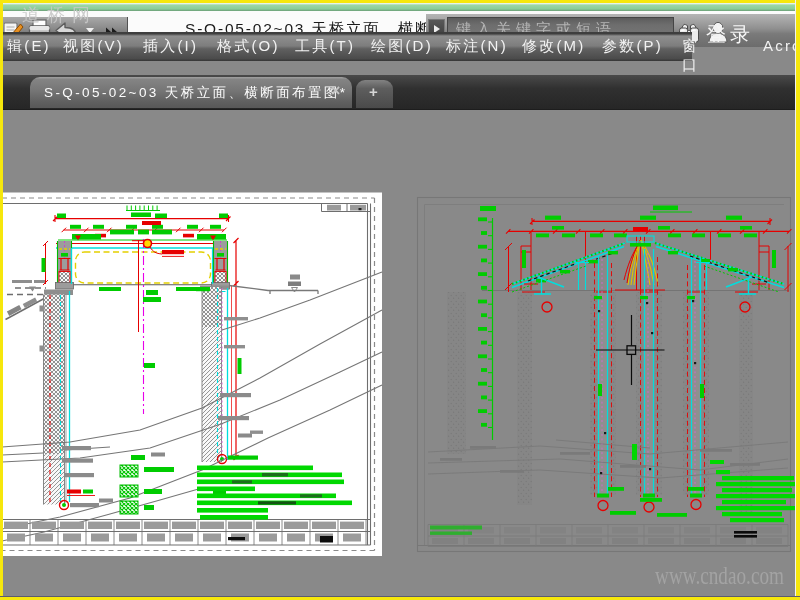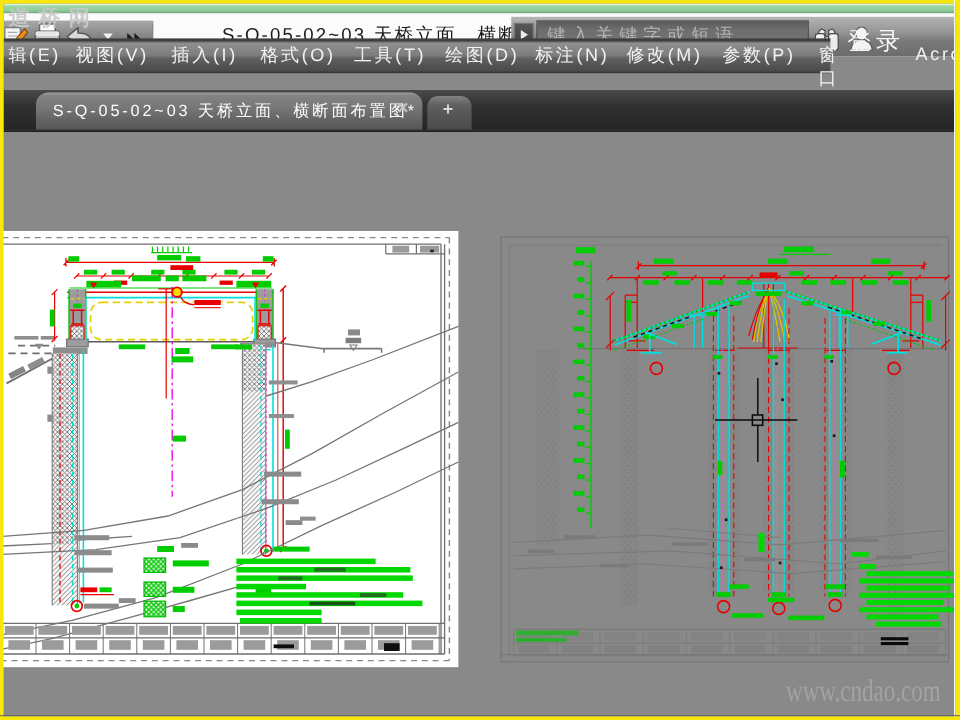--- a/index.html
+++ b/index.html
@@ -444,21 +444,21 @@
  </g>
  <path d="M3.5,8 q1.5,-2 3,-0.5 M14.5,8 q1.5,-2 3,-0.5" stroke="#fff" stroke-width="1.2" fill="none"></path>
 </svg>
 
 <svg class="abs" style="left:707px;top:22px" width="22" height="21" viewBox="0 0 22 21">
  <ellipse cx="11" cy="6" rx="4.8" ry="5.6" fill="#f2f2f2" stroke="#5a5a5a" stroke-width="1"></ellipse>
  <path d="M2,20 C2.5,13.5 6.5,11.5 11,11.5 C15.5,11.5 19.5,13.5 20,20 Z" fill="#f2f2f2" stroke="#5a5a5a" stroke-width="1"></path>
 </svg>
 <div class="abs" style="left:706px;top:21px;font-size:20px;color:#f6f6f6;letter-spacing:4px">登录</div>
 
-<div class="abs" style="left:7px;top:3px;font-size:18px;color:rgba(200,200,200,0.9);letter-spacing:7px;font-weight:bold">道桥网</div>
+<div class="abs" style="left:22px;top:3px;font-size:18px;color:rgba(200,200,200,0.9);letter-spacing:7px;font-weight:normal">道桥网</div>
 
 <div class="abs" style="left:3px;top:32px;width:689px;height:29px;background:linear-gradient(180deg,#3e3e3e 0%,#3e3e3e 6%,#8f8f8f 14%,#7d7d7d 48%,#606060 58%,#4b4b4b 92%,#353535 100%);color:#f2f2f2;font-size:15px;letter-spacing:2.2px">
     <span style="position:absolute;left:4px;top:5px">辑(E)</span>
     <span style="position:absolute;left:60px;top:5px">视图(V)</span>
     <span style="position:absolute;left:140px;top:5px">插入(I)</span>
     <span style="position:absolute;left:214px;top:5px">格式(O)</span>
     <span style="position:absolute;left:292px;top:5px">工具(T)</span>
     <span style="position:absolute;left:368px;top:5px">绘图(D)</span>
     <span style="position:absolute;left:443px;top:5px">标注(N)</span>
     <span style="position:absolute;left:519px;top:5px">修改(M)</span>

